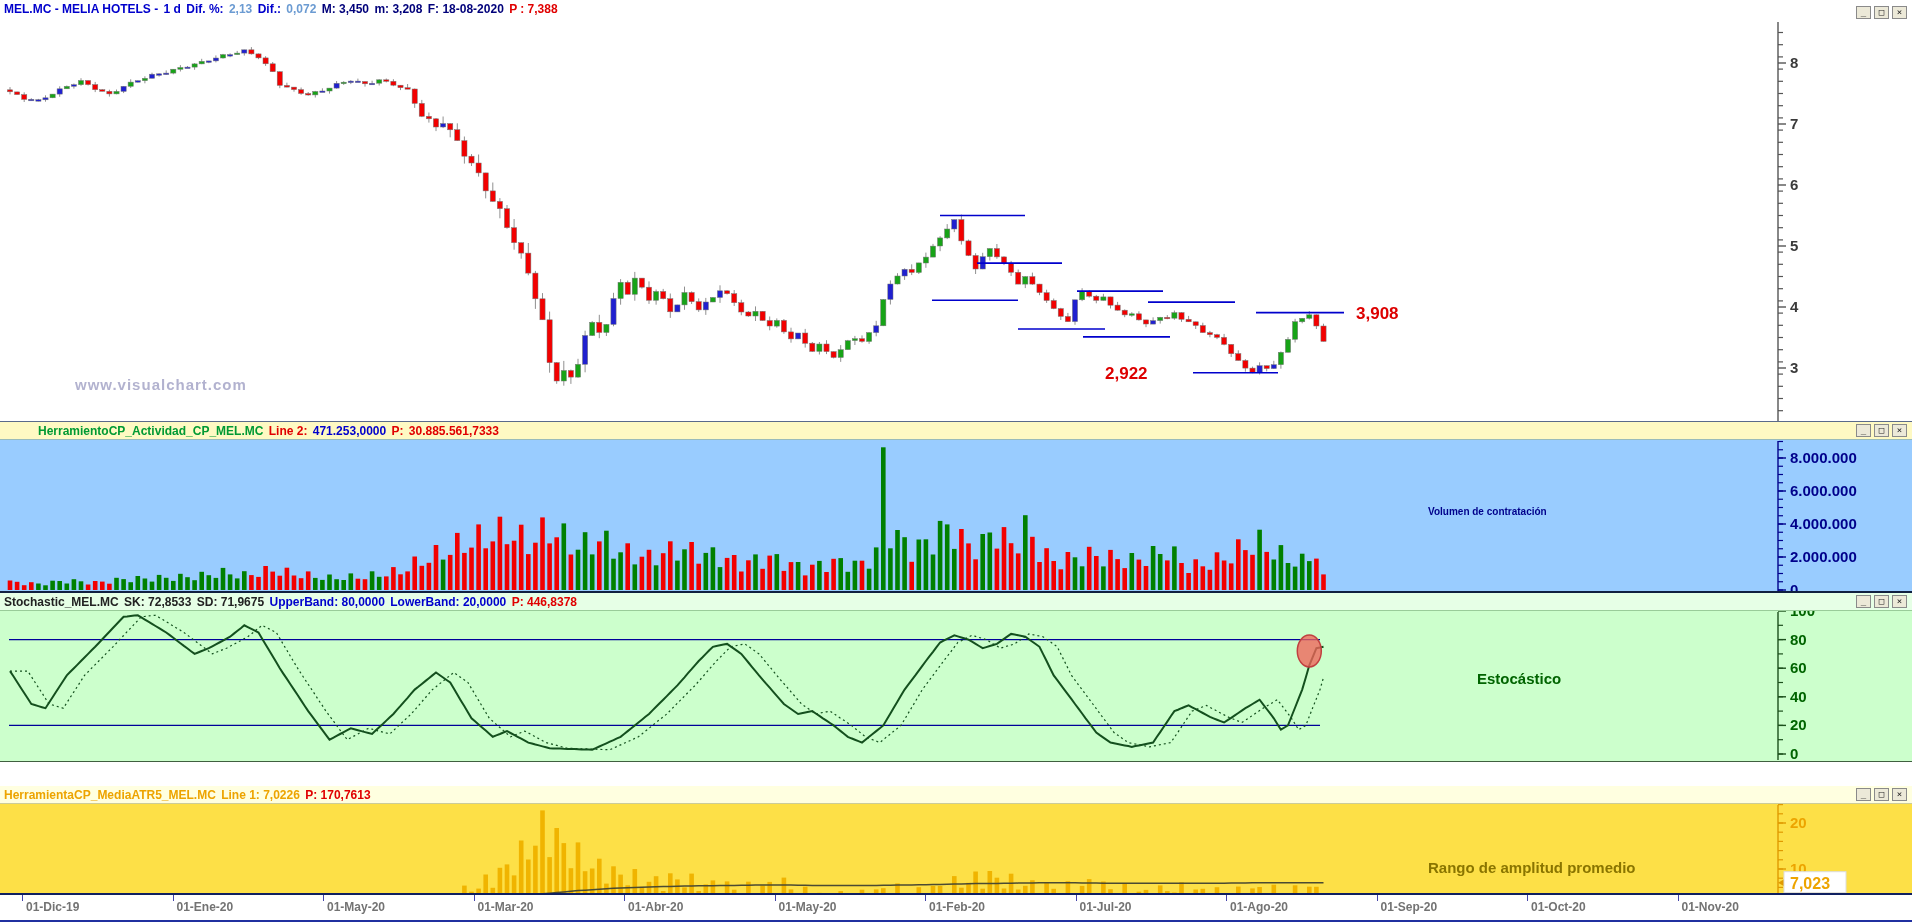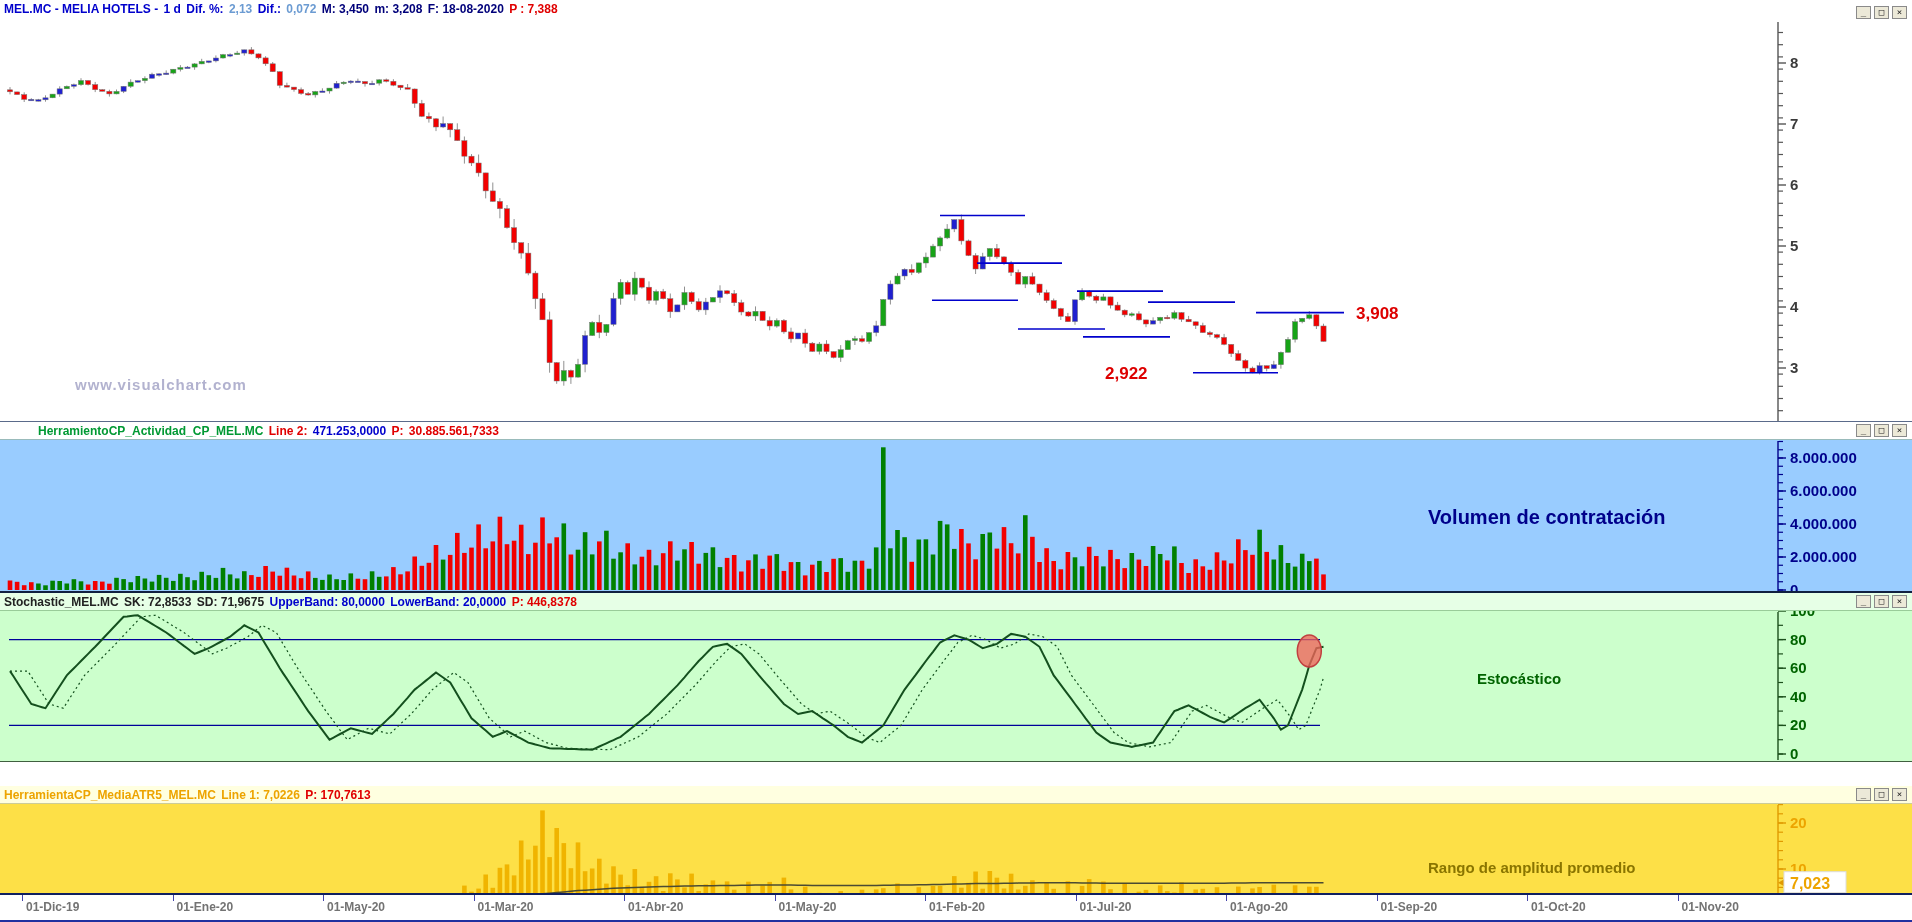--- a/index.html
+++ b/index.html
@@ -10,21 +10,21 @@
   .hdr{position:absolute;left:0;width:1912px;height:18px;font-size:12px;font-weight:bold;
        line-height:18px;padding-left:4px;box-sizing:border-box;white-space:nowrap;}
   .hdr span{margin-right:2px;}
   .btns{position:absolute;display:flex;gap:3px;z-index:30;}
   .wbtn{width:15px;height:13px;background:#ece9d8;border:1px solid #8a8a8a;
         font-size:9px;line-height:11px;text-align:center;color:#222;box-sizing:border-box;
         font-family:"DejaVu Sans Mono",monospace;cursor:pointer;}
   .sep{position:absolute;left:0;width:1912px;z-index:25;}
   .floatlbl{position:absolute;white-space:nowrap;font-weight:bold;}
   #watermark{color:#b2b2cf;font-size:15px;letter-spacing:1px;}
-  #vol-label{color:#00008b;font-size:20px;}
+  #vol-label{color:#00008b;font-size:10px;}
   #stoch-label{color:#006400;font-size:15px;}
   #atr-label{color:#8a7500;font-size:15px;}
   #year-label{color:#0000cc;font-size:11px;}
   #date-axis{position:absolute;top:895px;left:0;width:1912px;height:27px;background:#ffffff;}
   .dtick{position:absolute;top:0;width:1px;height:6px;background:#4444aa;}
   .dlab{position:absolute;top:5px;font-size:12px;font-weight:bold;color:#737373;white-space:nowrap;}
 </style>
 </head>
 <body>
 
@@ -469,21 +469,21 @@
   <div class="btns" id="btns-main" style="top:6px;left:1856px;">
       <div class="wbtn">_</div>
       <div class="wbtn">□</div>
       <div class="wbtn">×</div>
     </div>
   <div id="watermark" class="floatlbl" style="top:376px;left:75px;">www.visualchart.com</div>
 </div>
 <div class="sep" style="top:421px;height:1px;background:#5a6a8a;"></div>
 
 <div class="panel" style="top:422px;height:171px;background:#99ccff;">
-  <div class="hdr" id="vol-title" style="top:0;background:#ffffff;border-bottom:1px solid #9bb;padding-left:38px;"><span style="color:#009933;">HerramientoCP_Actividad_CP_MEL.MC</span> <span style="color:#e00000;">Line 2:</span> <span style="color:#0000cc;">471.253,0000</span> <span style="color:#e00000;">P:</span> <span style="color:#e00000;">30.885.561,7333</span></div>
+  <div class="hdr" id="vol-title" style="top:0;background:#fef9c3;border-bottom:1px solid #9bb;padding-left:38px;"><span style="color:#009933;">HerramientoCP_Actividad_CP_MEL.MC</span> <span style="color:#e00000;">Line 2:</span> <span style="color:#0000cc;">471.253,0000</span> <span style="color:#e00000;">P:</span> <span style="color:#e00000;">30.885.561,7333</span></div>
   <svg id="vol-svg" width="1912" height="153" viewBox="0 440 1912 153" style="top:18px;">
       <g>
         <rect x="7.7" y="580.5" width="4.6" height="9.5" fill="#f20000"></rect>
         <rect x="14.8" y="581.8" width="4.6" height="8.2" fill="#f20000"></rect>
         <rect x="21.9" y="585.2" width="4.6" height="4.8" fill="#f20000"></rect>
         <rect x="29.0" y="582.2" width="4.6" height="7.8" fill="#f20000"></rect>
         <rect x="36.1" y="583.5" width="4.6" height="6.5" fill="#008000"></rect>
         <rect x="43.2" y="585.3" width="4.6" height="4.7" fill="#008000"></rect>
         <rect x="50.3" y="580.7" width="4.6" height="9.3" fill="#008000"></rect>
         <rect x="57.4" y="581.0" width="4.6" height="9.0" fill="#008000"></rect>

